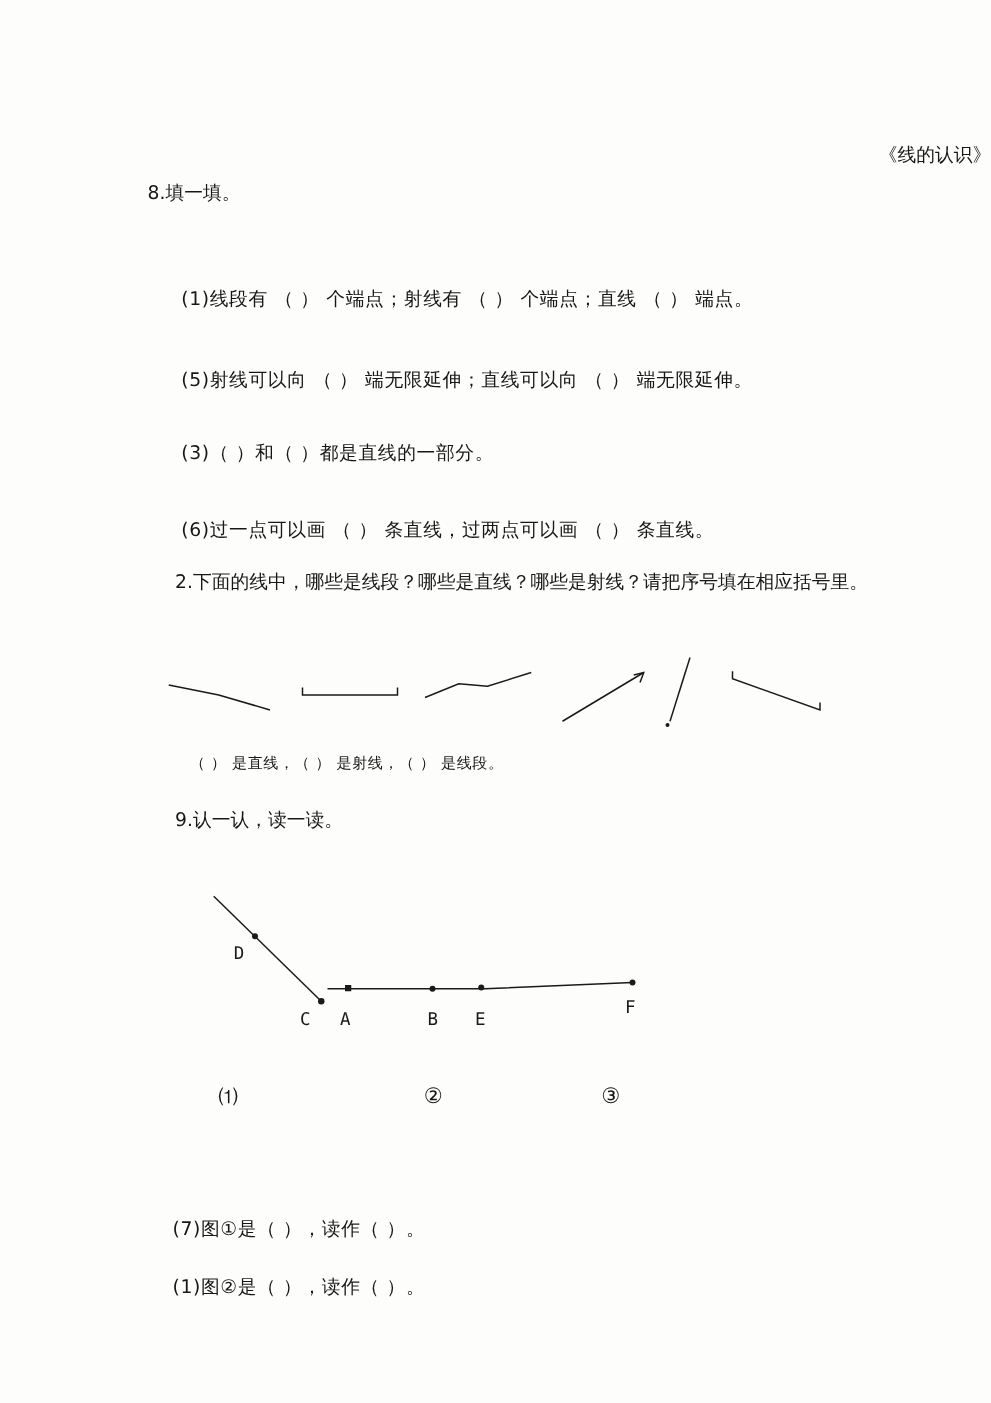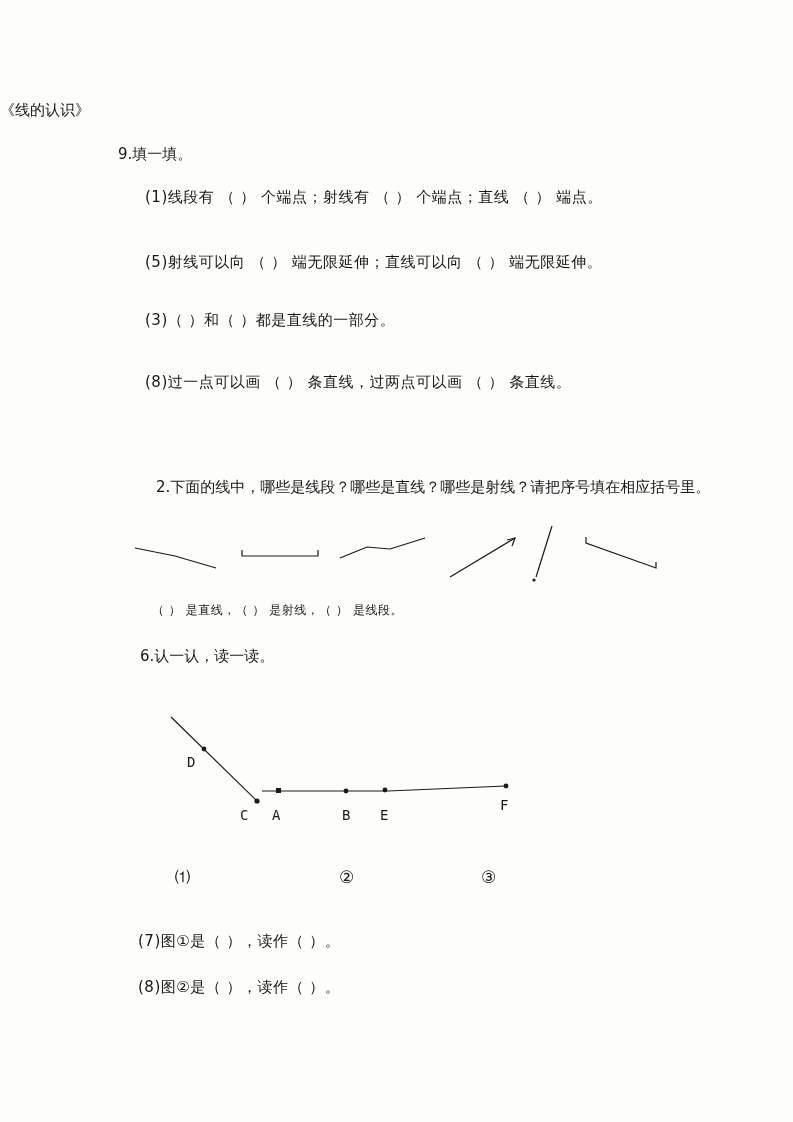--- a/index.html
+++ b/index.html
@@ -6,53 +6,53 @@
   body {
     width: 793px; height: 1122px;
     background: #fdfdfc;
     position: relative;
     font-family: "DejaVu Sans", sans-serif;
     color: #171717;
     overflow: hidden;
   }
   .abs { position: absolute; white-space: nowrap; }
   .title {
-    left: 0; right: 0; top: 101px;
-    text-align: left;
+    left: 0; right: 0; top: 115px;
+    text-align: right;
     font-size: 15px;
   }
   .heading { font-size: 15px; }
-  .item { font-size: 15px; letter-spacing: 0.5px; }
+  .item { font-size: 15px; letter-spacing: 0.5px; margin-top: 42px; }
   .answer-line { font-size: 12px; letter-spacing: 0.5px; }
   .fig-num { font-size: 15px; }
   svg { display: block; }
   svg line, svg polyline, svg path {
     stroke: #1a1a1a; stroke-width: 1.2; fill: none;
   }
   svg circle, svg rect { fill: #1a1a1a; stroke: none; }
   svg text {
     fill: #1a1a1a;
     font-family: "DejaVu Sans Mono", monospace;
     font-size: 14px;
     stroke: none;
   }
 </style>
 </head>
 <body>
 
 <div class="abs title">《线的认识》</div>
 
-<div class="abs heading" style="left:118px; top:145px;">9.填一填。</div>
+<div class="abs heading" style="left:118px; top:145px;">8.填一填。</div>
 
 <div class="abs item" style="left:145px; top:188px;">(1)线段有 （ ） 个端点；射线有 （ ） 个端点；直线 （ ） 端点。</div>
 <div class="abs item" style="left:145px; top:253px;">(5)射线可以向 （ ） 端无限延伸；直线可以向 （ ） 端无限延伸。</div>
 <div class="abs item" style="left:145px; top:311px;">(3)（ ）和（ ）都是直线的一部分。</div>
-<div class="abs item" style="left:145px; top:373px;">(8)过一点可以画 （ ） 条直线，过两点可以画 （ ） 条直线。</div>
+<div class="abs item" style="left:145px; top:373px;">(6)过一点可以画 （ ） 条直线，过两点可以画 （ ） 条直线。</div>
 
-<div class="abs heading" style="left:140px; top:478px;margin-left:16px;">2.下面的线中，哪些是线段？哪些是直线？哪些是射线？请把序号填在相应括号里。</div>
+<div class="abs heading" style="left:140px; top:456px;">2.下面的线中，哪些是线段？哪些是直线？哪些是射线？请把序号填在相应括号里。</div>
 
 <svg class="abs" style="left:125px; top:515px;" width="560" height="90" viewBox="0 0 560 90">
   <g>
     <polyline points="10,33 50,41 91,53"></polyline>
   </g>
   <g>
     <path d="M117,35 L117,41 L193,41 L193,35"></path>
   </g>
   <g>
     <polyline points="215,43 242,32 265,34 300,23"></polyline>
@@ -65,21 +65,21 @@
     <line x1="427" y1="11" x2="411" y2="62"></line>
     <circle cx="409" cy="65" r="1.6"></circle>
   </g>
   <g>
     <path d="M461,22 L461,28 L531,53 L531,47"></path>
   </g>
 </svg>
 
 <div class="abs answer-line" style="left:152px; top:602px;">（ ） 是直线，（ ） 是射线，（ ） 是线段。</div>
 
-<div class="abs heading" style="left:140px; top:647px;">6.认一认，读一读。</div>
+<div class="abs heading" style="left:140px; top:647px;">9.认一认，读一读。</div>
 
 <svg class="abs" style="left:155px; top:700px;" width="370" height="130" viewBox="0 0 370 130">
   <line x1="16" y1="17" x2="102" y2="101"></line>
   <polyline points="107,91 233,91 351,86"></polyline>
 
   <circle cx="49" cy="49" r="2.4"></circle>
   <circle cx="102" cy="101" r="2.6"></circle>
   <rect x="121" y="88" width="5" height="5"></rect>
   <circle cx="191" cy="91" r="2.4"></circle>
   <circle cx="230" cy="90" r="2.4"></circle>
@@ -91,13 +91,13 @@
   <text x="187" y="120">B</text>
   <text x="225" y="120">E</text>
   <text x="345" y="110">F</text>
 </svg>
 
 <div class="abs fig-num" style="left:175px; top:868px;">⑴</div>
 <div class="abs fig-num" style="left:339px; top:867px; font-size:17px;">②</div>
 <div class="abs fig-num" style="left:481px; top:867px; font-size:17px;">③</div>
 
 <div class="abs item" style="left:138px; top:932px;">(7)图①是（ ），读作（ ）。</div>
-<div class="abs item" style="left:138px; top:978px;">(8)图②是（ ），读作（ ）。</div>
+<div class="abs item" style="left:138px; top:978px;">(1)图②是（ ），读作（ ）。</div>
 
 </body></html>

